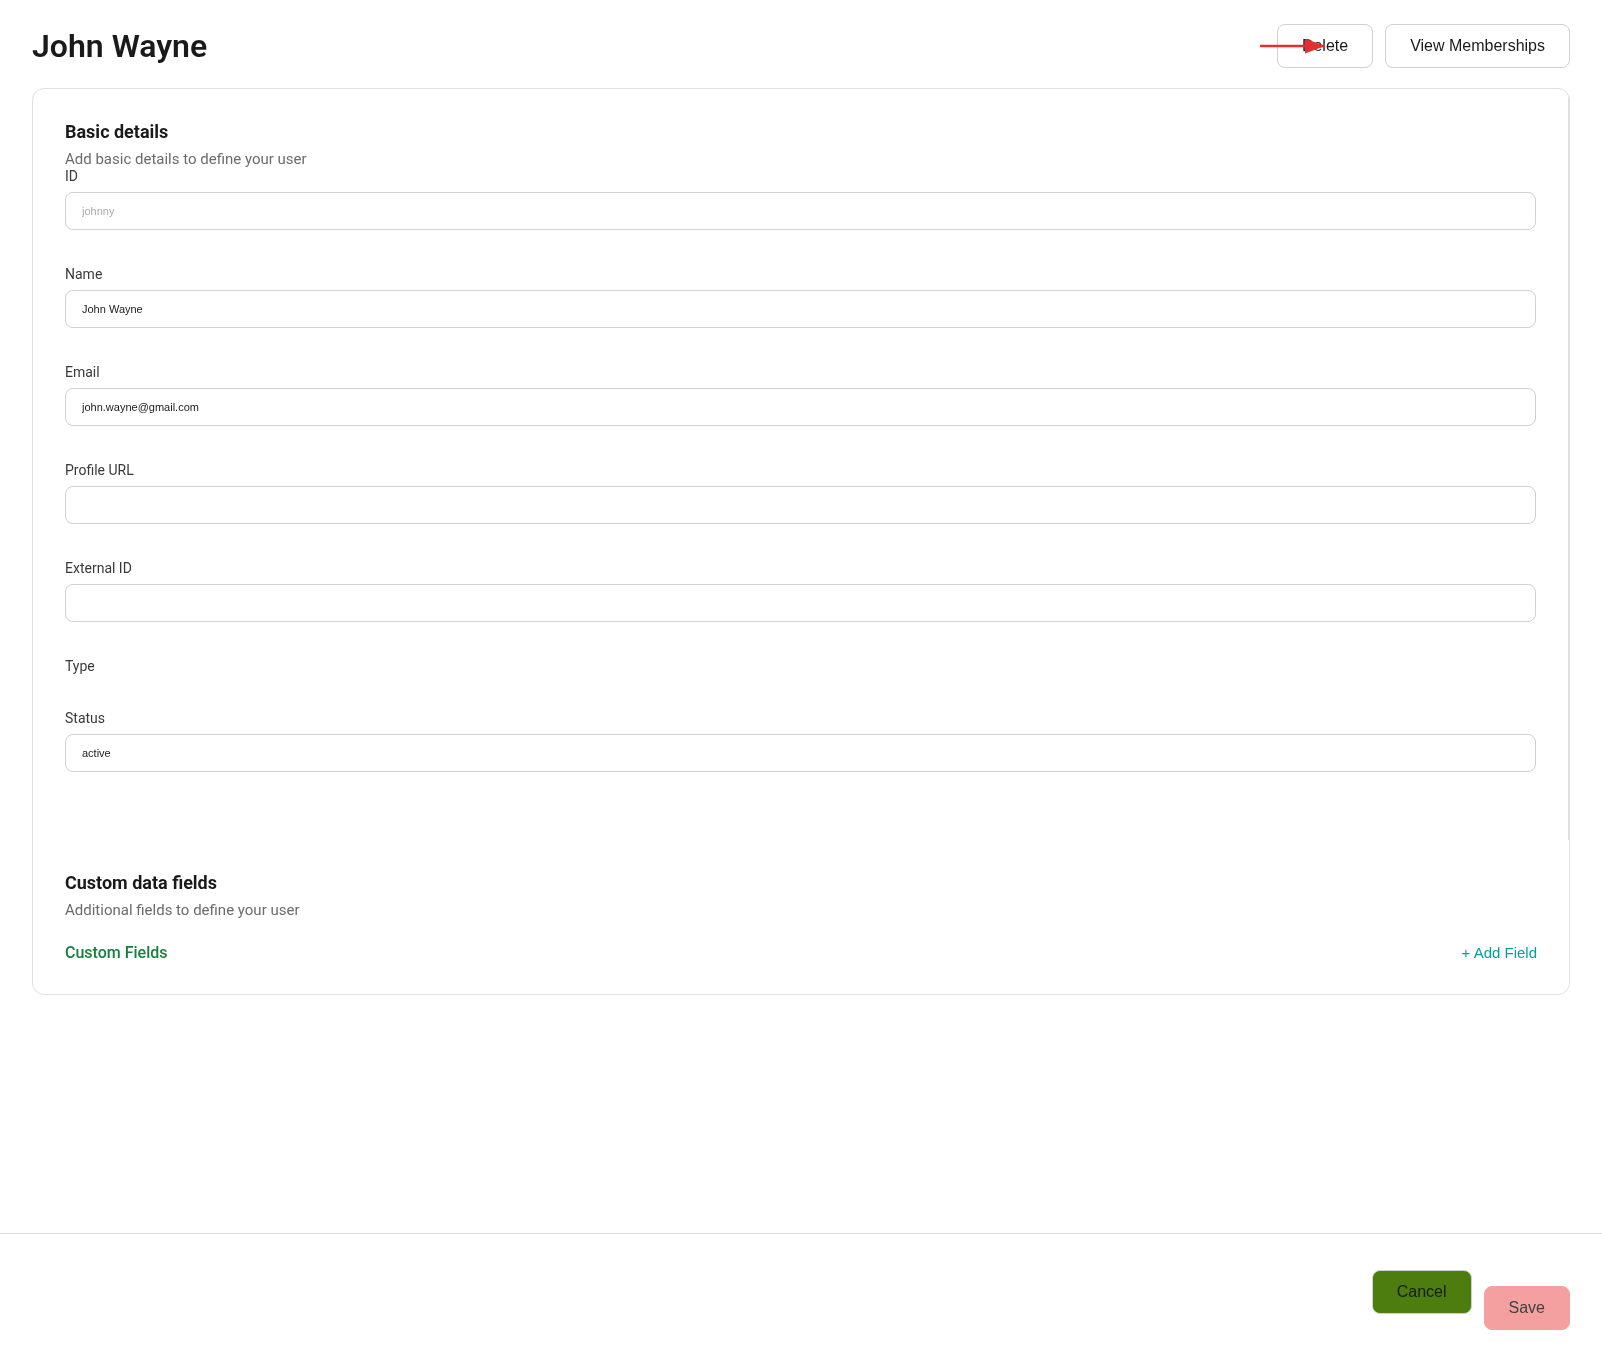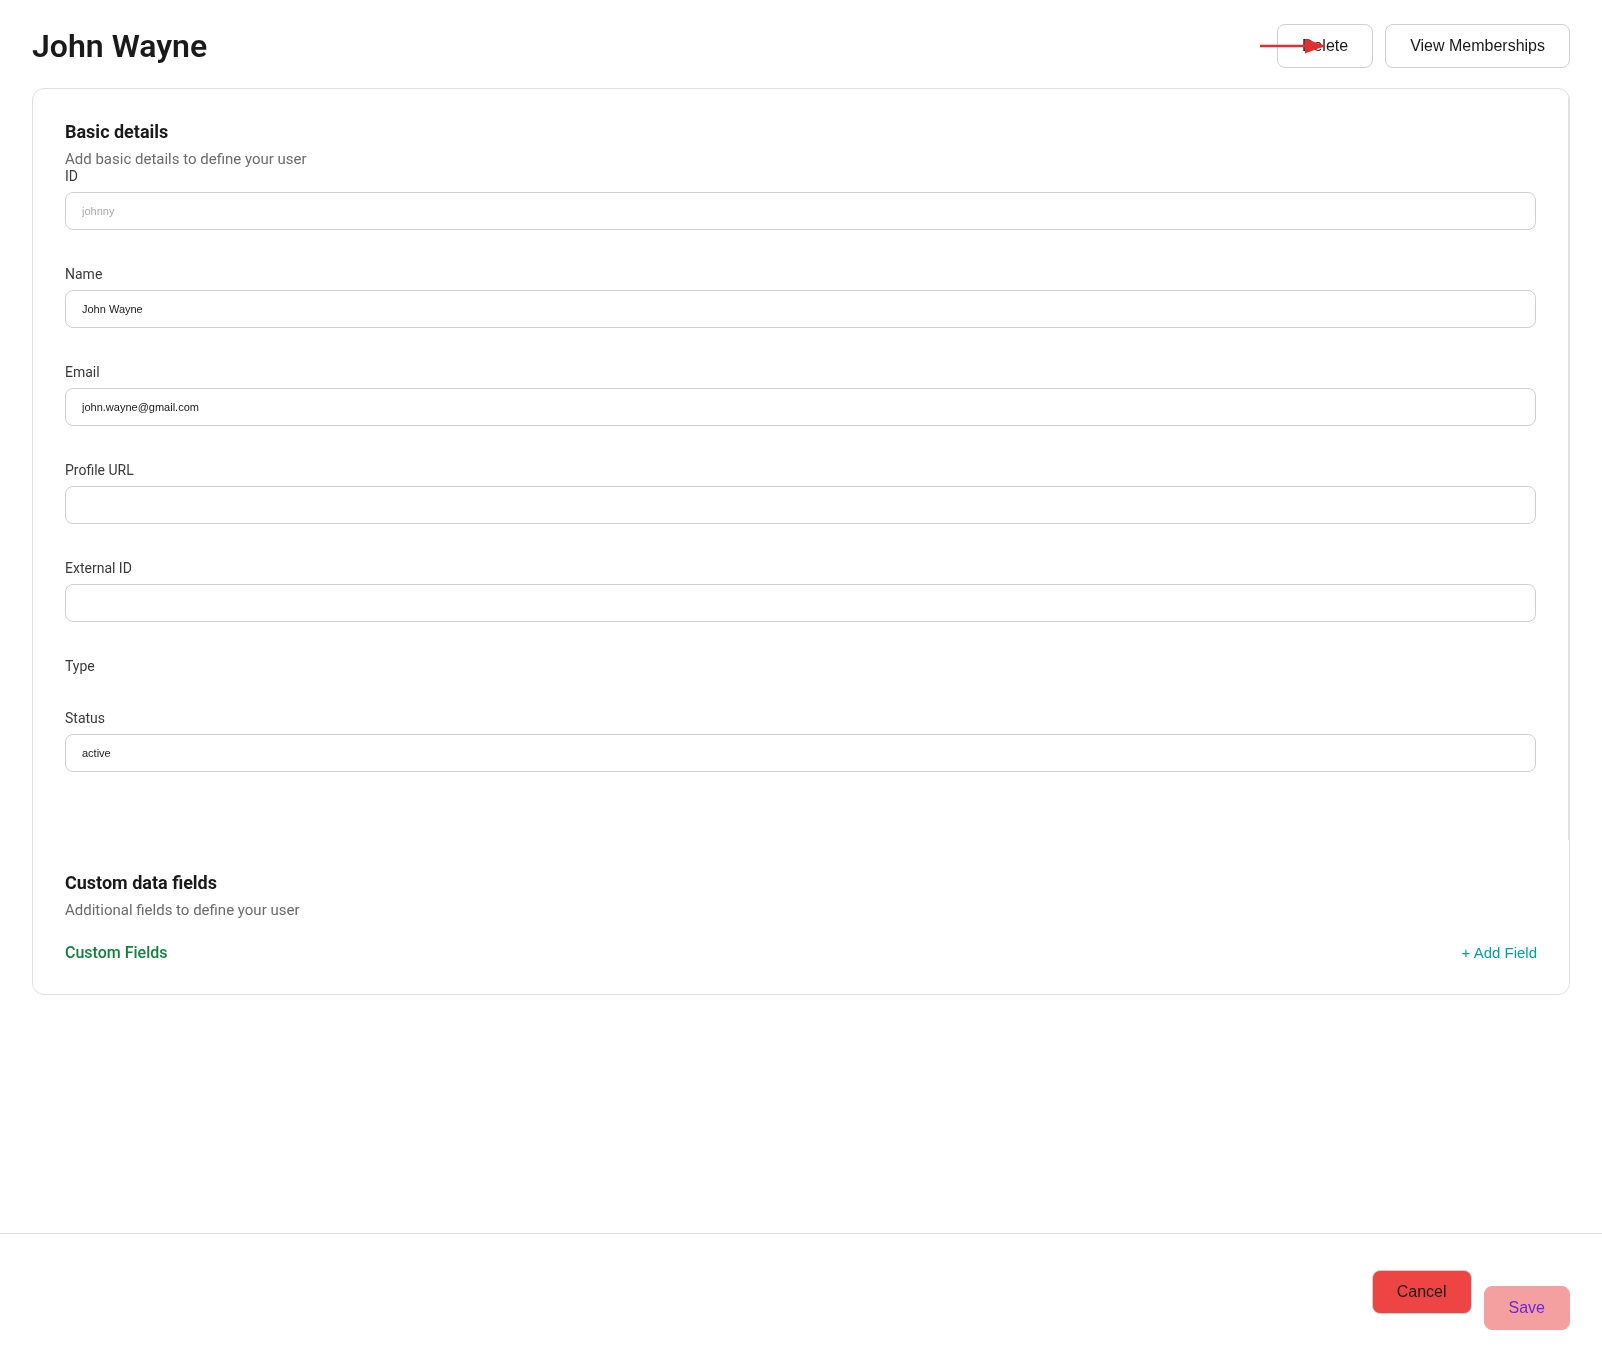--- a/index.html
+++ b/index.html
@@ -53,27 +53,27 @@
       cursor: pointer;
       border: 1.5px solid #d0d0d0;
       background: #fff;
       color: #1a1a1a;
       transition: background 0.15s;
     }
 
     .btn-save {
       background: #f4a0a0;
       border-color: #f4a0a0;
-      color: #6d28d9;
+      color: #404040;
       cursor: default;
       margin-top: 32px;
     }
 
     .btn-cancel {
-      background: #ef4444;
+      background: #4d7c0f;
       border: 1.5px solid #d0d0d0;
       color: #1a1a1a;
     }
 
     
     .main-content {
       flex: 1;
       padding: 0 32px 32px 32px;
     }
 

